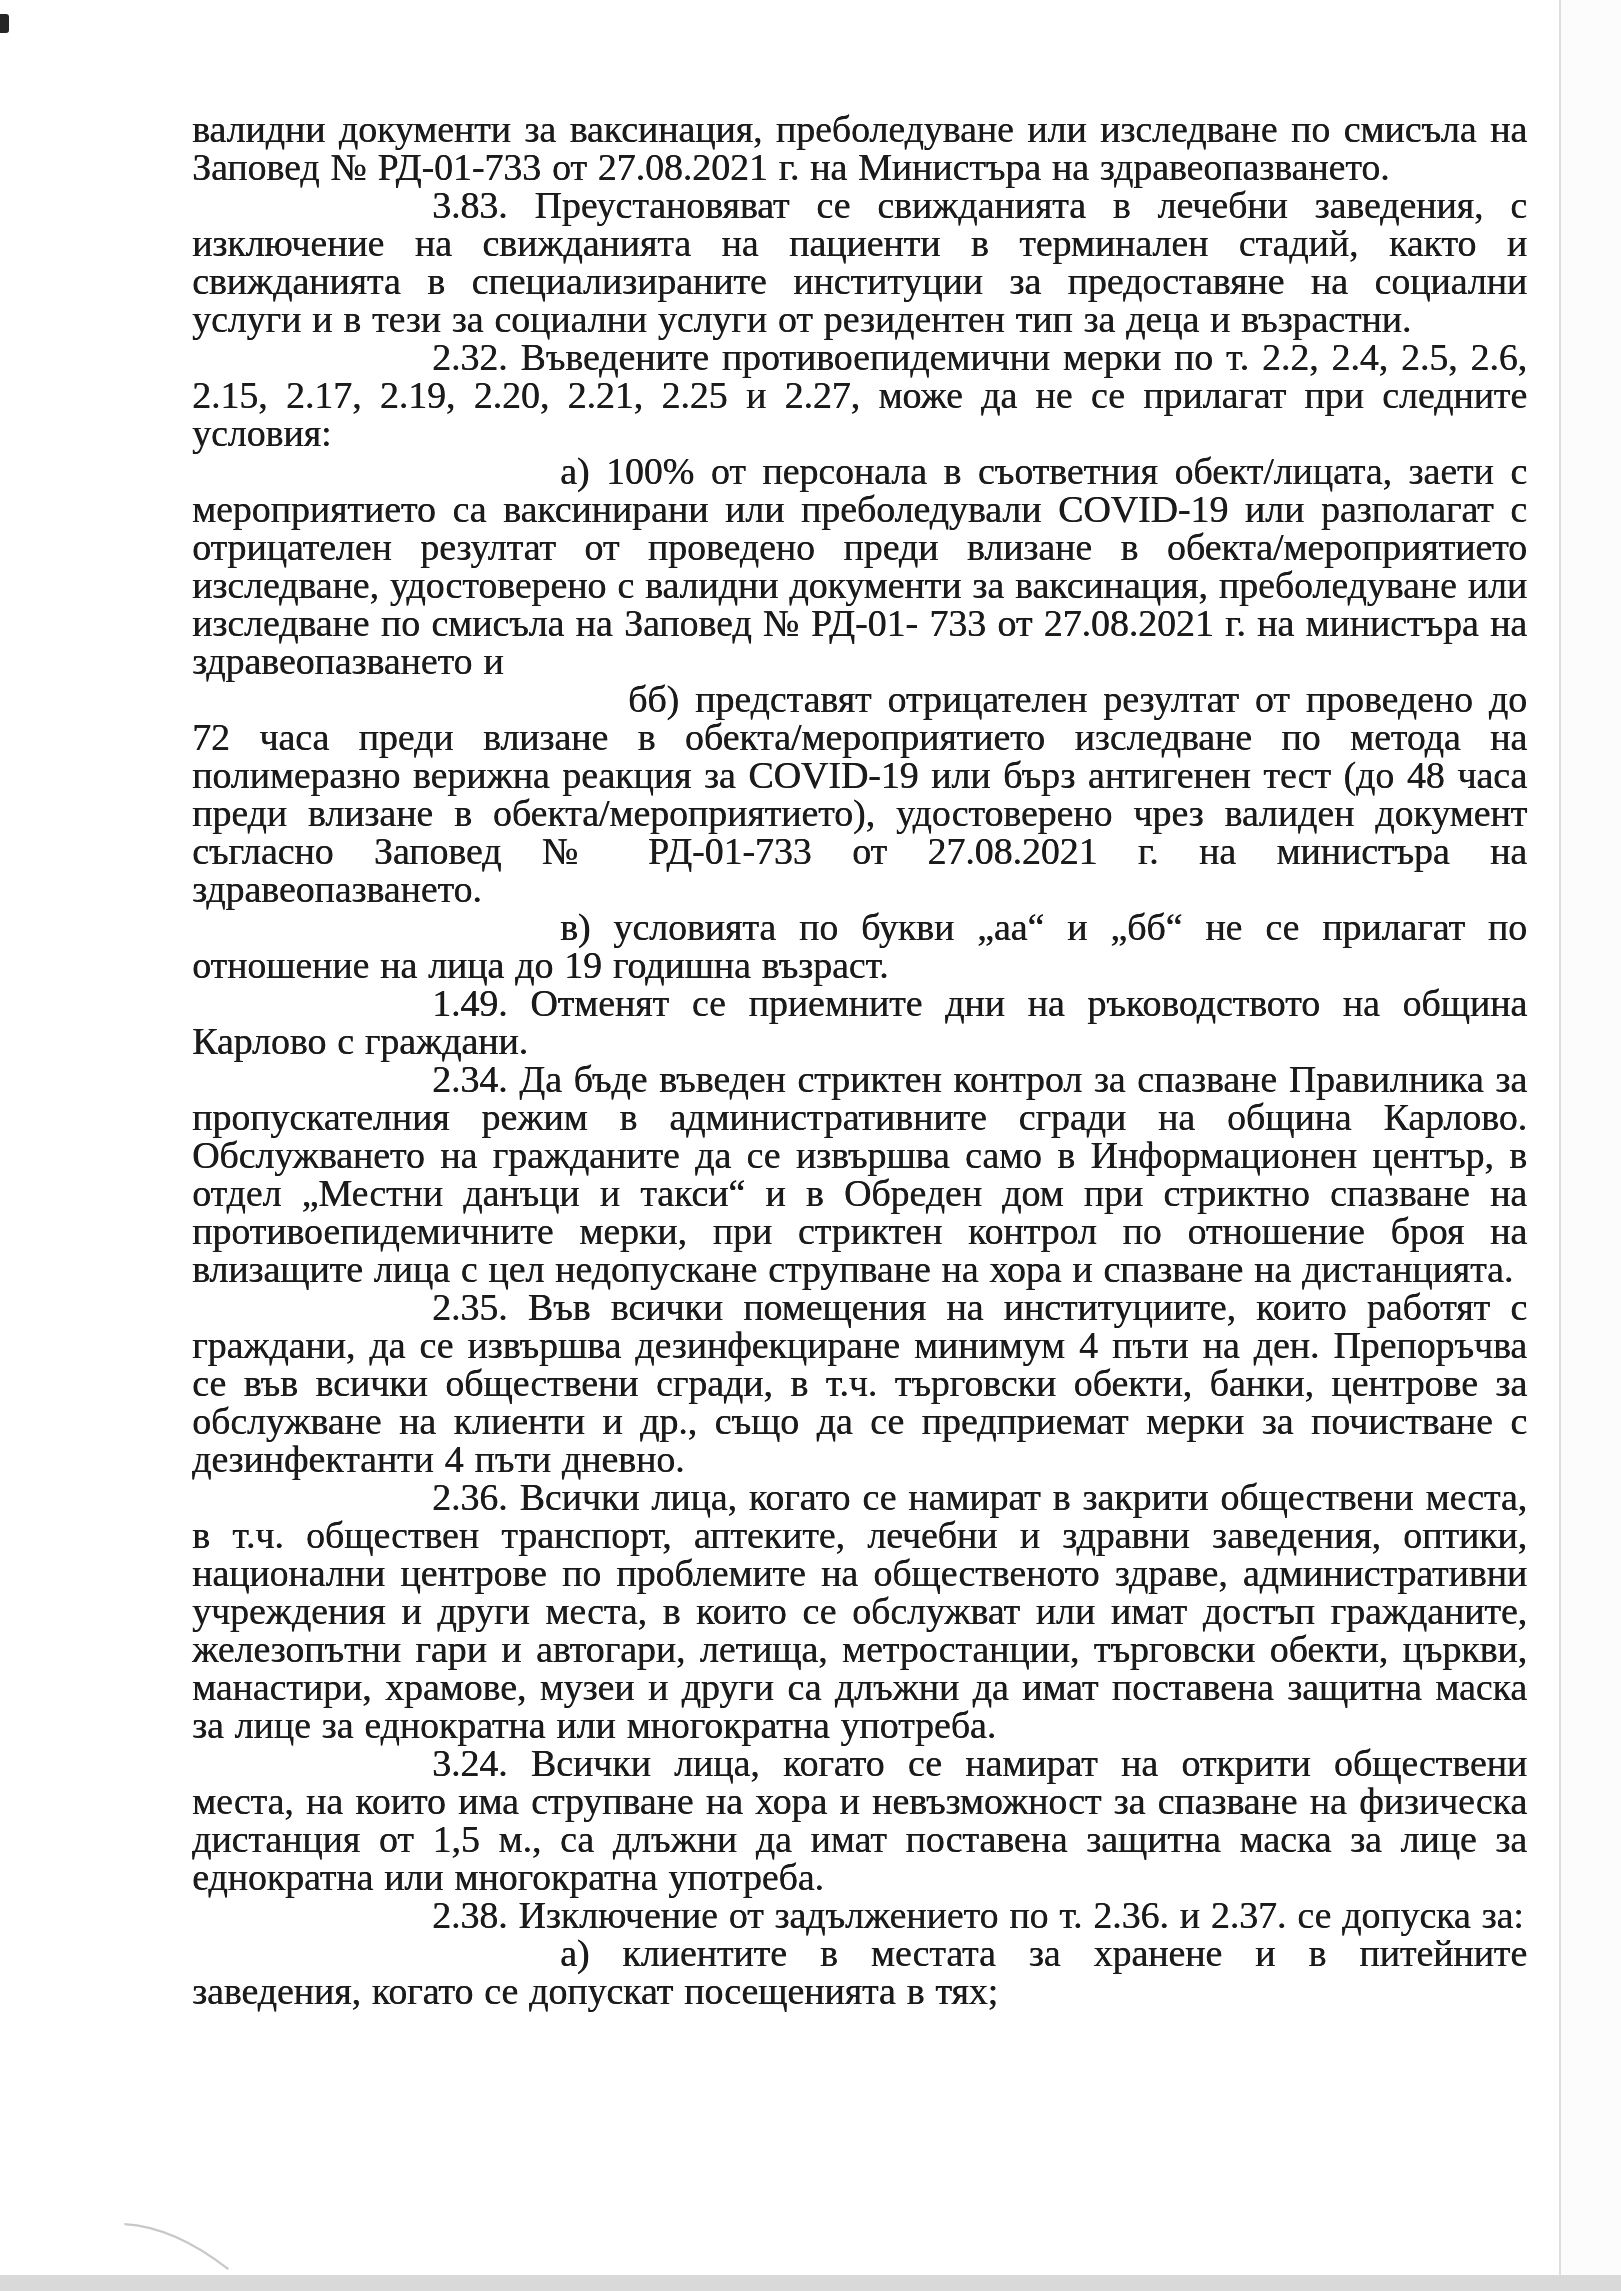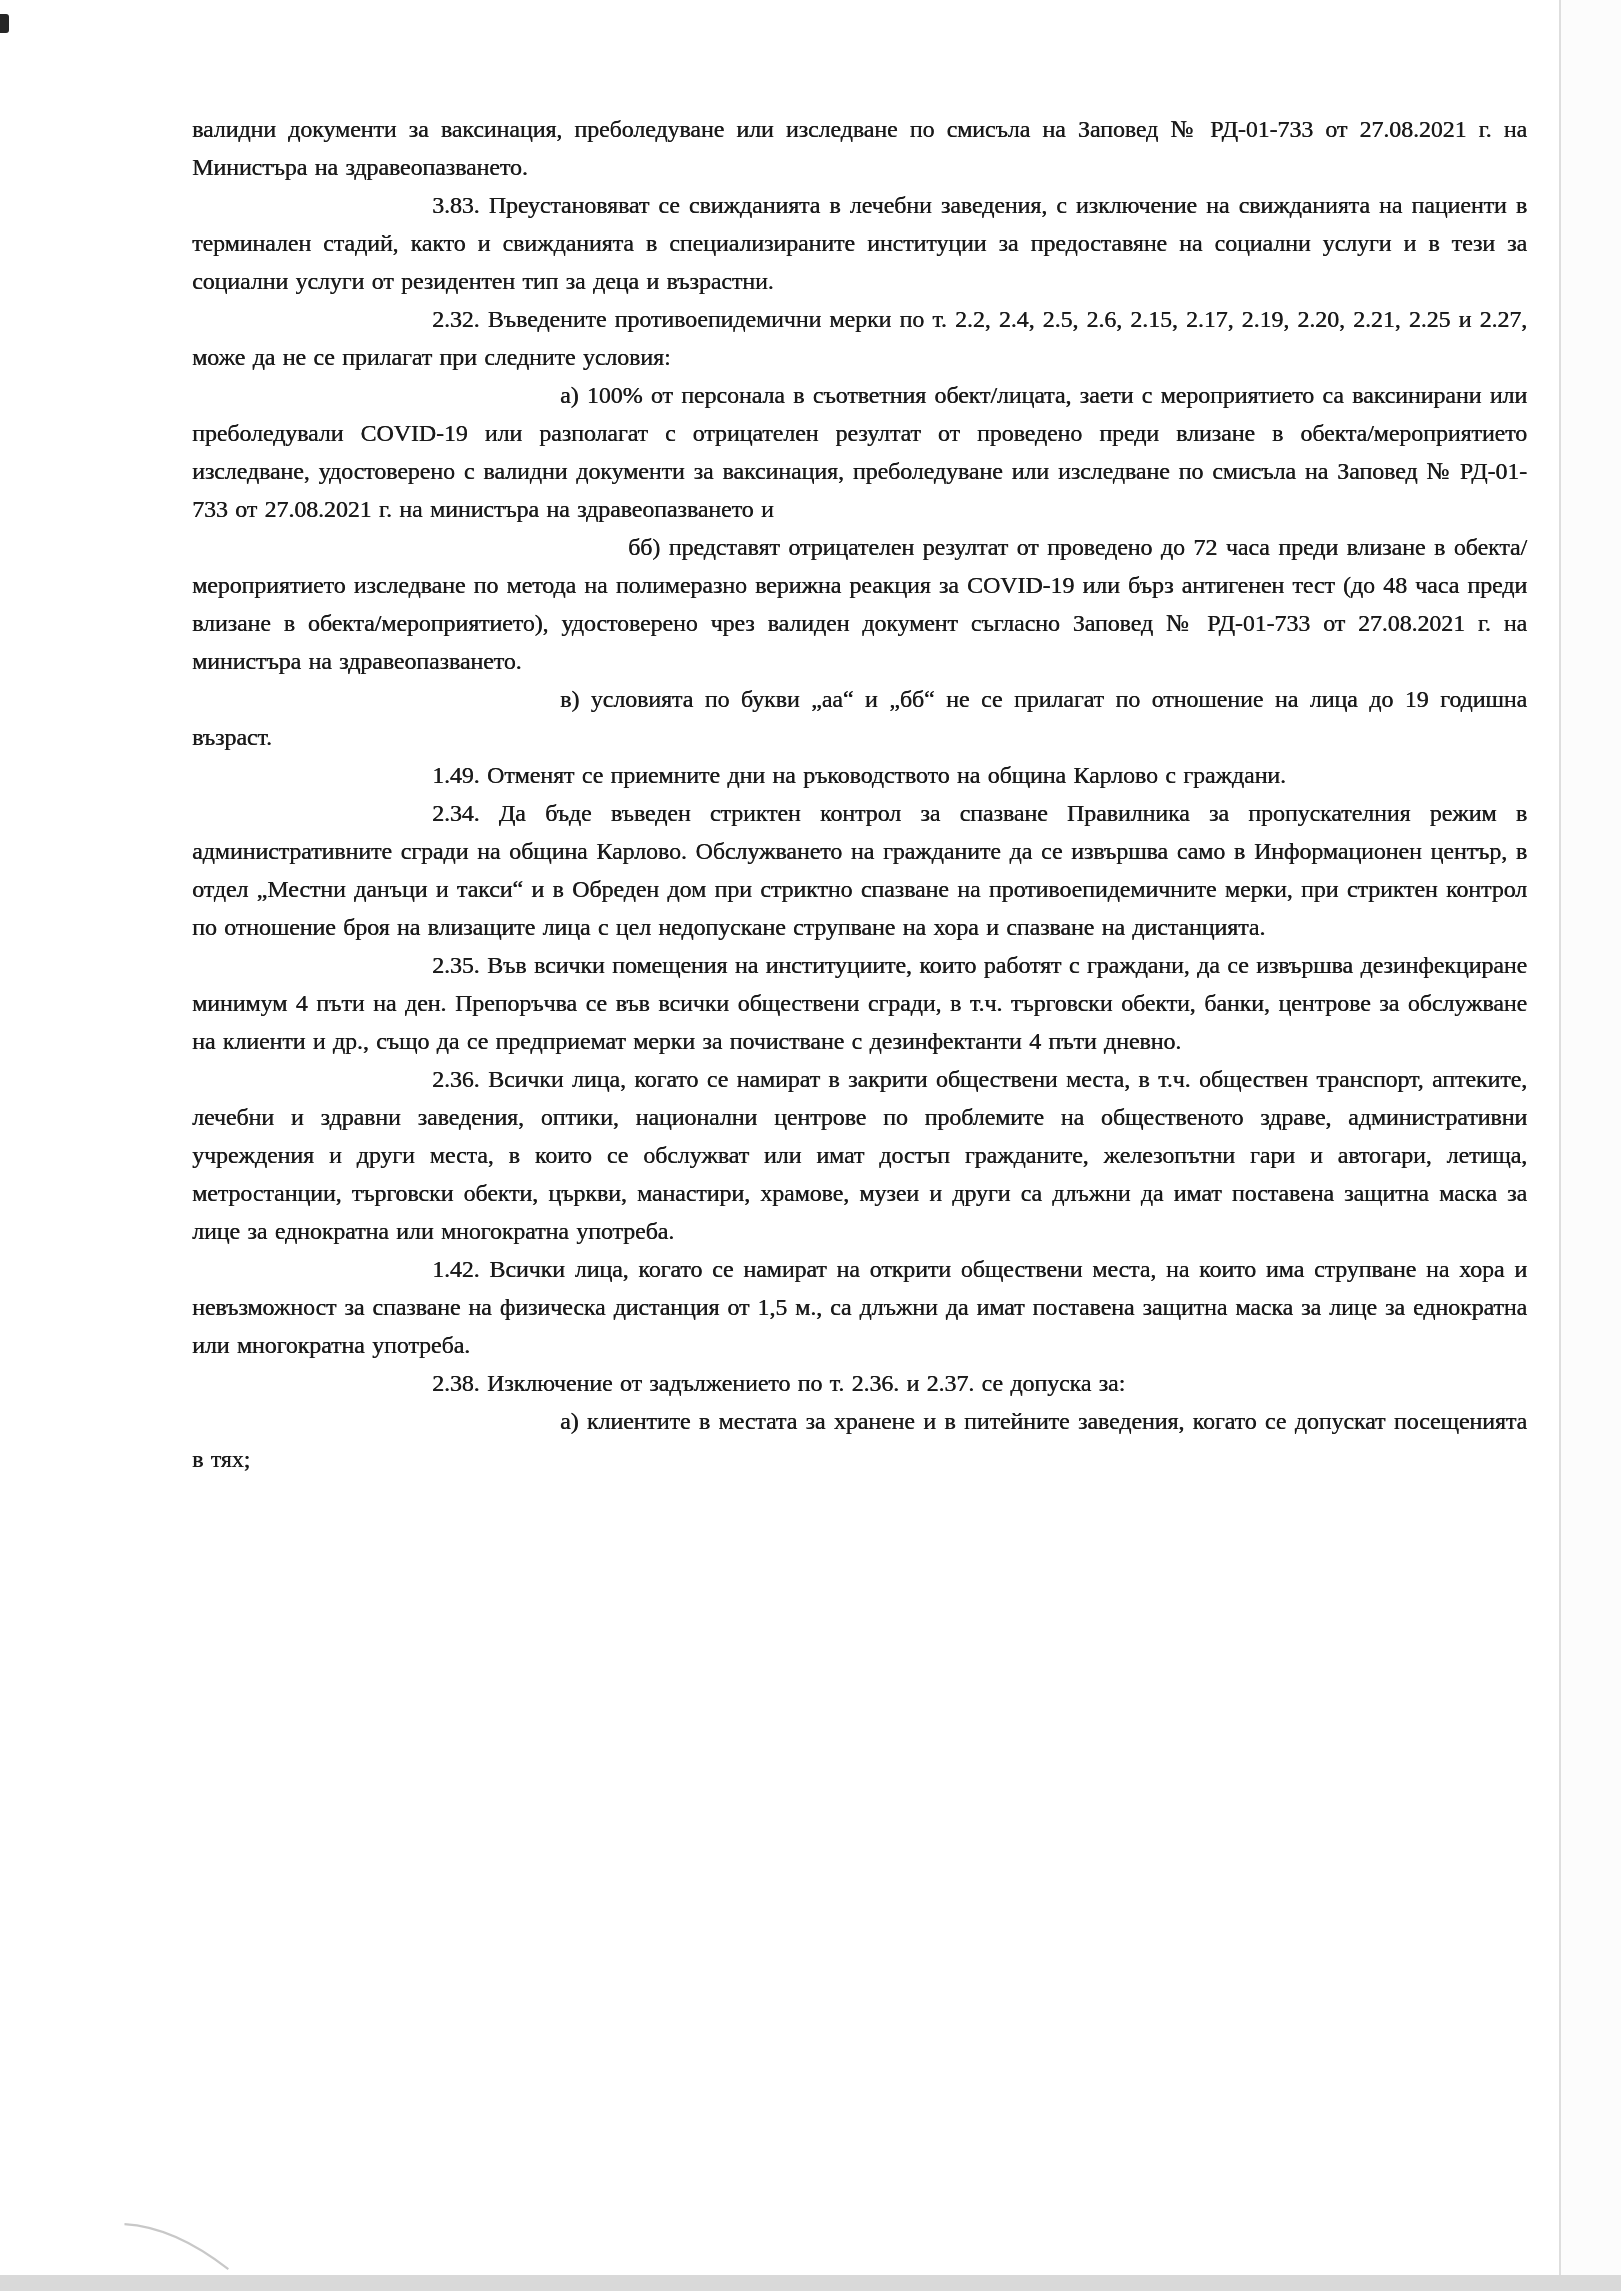--- a/index.html
+++ b/index.html
@@ -20,21 +20,21 @@
     font-family:"Liberation Serif","DejaVu Serif",serif;
     color:var(--ink);
   }
   .text-block{
     position:absolute;
     left:192px;top:110px;
     width:1335px;
   }
   .para{
     margin:0;
-    font-size:24px;
+    font-size:38px;
     line-height:38px;
     text-align:justify;
     word-spacing:1.5px;
     letter-spacing:-0.1px;
     text-shadow:0.4px 0 0 currentColor; 
   }
   .indent-none  {text-indent:0;}
   .indent-level1{text-indent:240px;}
   .indent-level2{text-indent:368px;}
   .indent-level3{text-indent:436px;}
@@ -74,21 +74,21 @@
       <p class="para indent-none">валидни документи за ваксинация, преболедуване или изследване по смисъла на Заповед № РД-01-733 от 27.08.2021 г. на Министъра на здравеопазването.</p>
       <p class="para indent-level1">3.83. Преустановяват се свижданията в лечебни заведения, с изключение на свижданията на пациенти в терминален стадий, както и свижданията в специализираните институции за предоставяне на социални услуги и в тези за социални услуги от резидентен тип за деца и възрастни.</p>
       <p class="para indent-level1">2.32. Въведените противоепидемични мерки по т. 2.2, 2.4, 2.5, 2.6, 2.15, 2.17, 2.19, 2.20, 2.21, 2.25 и 2.27, може да не се прилагат при следните условия:</p>
       <p class="para indent-level2">а) 100% от персонала в съответния обект/лицата, заети с мероприятието са ваксинирани или преболедували COVID-19 или разполагат с отрицателен резултат от проведено преди влизане в обекта/мероприятието изследване, удостоверено с валидни документи за ваксинация, преболедуване или изследване по смисъла на Заповед № РД-01- 733 от 27.08.2021 г. на министъра на здравеопазването и</p>
       <p class="para indent-level3">бб) представят отрицателен резултат от проведено до 72 часа преди влизане в обекта/мероприятието изследване по метода на полимеразно верижна реакция за COVID-19 или бърз антигенен тест (до 48 часа преди влизане в обекта/мероприятието), удостоверено чрез валиден документ съгласно Заповед № РД-01-733 от 27.08.2021 г. на министъра на здравеопазването.</p>
       <p class="para indent-level2">в) условията по букви „аа“ и „бб“ не се прилагат по отношение на лица до 19 годишна възраст.</p>
       <p class="para indent-level1">1.49. Отменят се приемните дни на ръководството на община Карлово с граждани.</p>
       <p class="para indent-level1">2.34. Да бъде въведен стриктен контрол за спазване Правилника за пропускателния режим в административните сгради на община Карлово. Обслужването на гражданите да се извършва само в Информационен център, в отдел „Местни данъци и такси“ и в Обреден дом при стриктно спазване на противоепидемичните мерки, при стриктен контрол по отношение броя на влизащите лица с цел недопускане струпване на хора и спазване на дистанцията.</p>
       <p class="para indent-level1">2.35. Във всички помещения на институциите, които работят с граждани, да се извършва дезинфекциране минимум 4 пъти на ден. Препоръчва се във всички обществени сгради, в т.ч. търговски обекти, банки, центрове за обслужване на клиенти и др., също да се предприемат мерки за почистване с дезинфектанти 4 пъти дневно.</p>
       <p class="para indent-level1">2.36. Всички лица, когато се намират в закрити обществени места, в т.ч. обществен транспорт, аптеките, лечебни и здравни заведения, оптики, национални центрове по проблемите на общественото здраве, административни учреждения и други места, в които се обслужват или имат достъп гражданите, железопътни гари и автогари, летища, метростанции, търговски обекти, църкви, манастири, храмове, музеи и други са длъжни да имат поставена защитна маска за лице за еднократна или многократна употреба.</p>
-      <p class="para indent-level1">1.42. Всички лица, когато се намират на открити обществени места, на които има струпване на хора и невъзможност за спазване на физическа дистанция от 1,5 м., са длъжни да имат поставена защитна маска за лице за еднократна или многократна употреба.</p>
+      <p class="para indent-level1">3.24. Всички лица, когато се намират на открити обществени места, на които има струпване на хора и невъзможност за спазване на физическа дистанция от 1,5 м., са длъжни да имат поставена защитна маска за лице за еднократна или многократна употреба.</p>
       <p class="para indent-level1">2.38. Изключение от задължението по т. 2.36. и 2.37. се допуска за:</p>
       <p class="para indent-level2">а) клиентите в местата за хранене и в питейните заведения, когато се допускат посещенията в тях;</p>
     </div>
 
   <svg class="fold-mark" width="1621" height="2292" viewBox="0 0 1654 2338">
     <path d="M 127 2269 Q 178 2272 233 2315" fill="none" stroke="var(--fold-line)" stroke-width="2.2" opacity="0.75"></path>
   </svg>
 
   <div class="bottom-band"></div>
 

